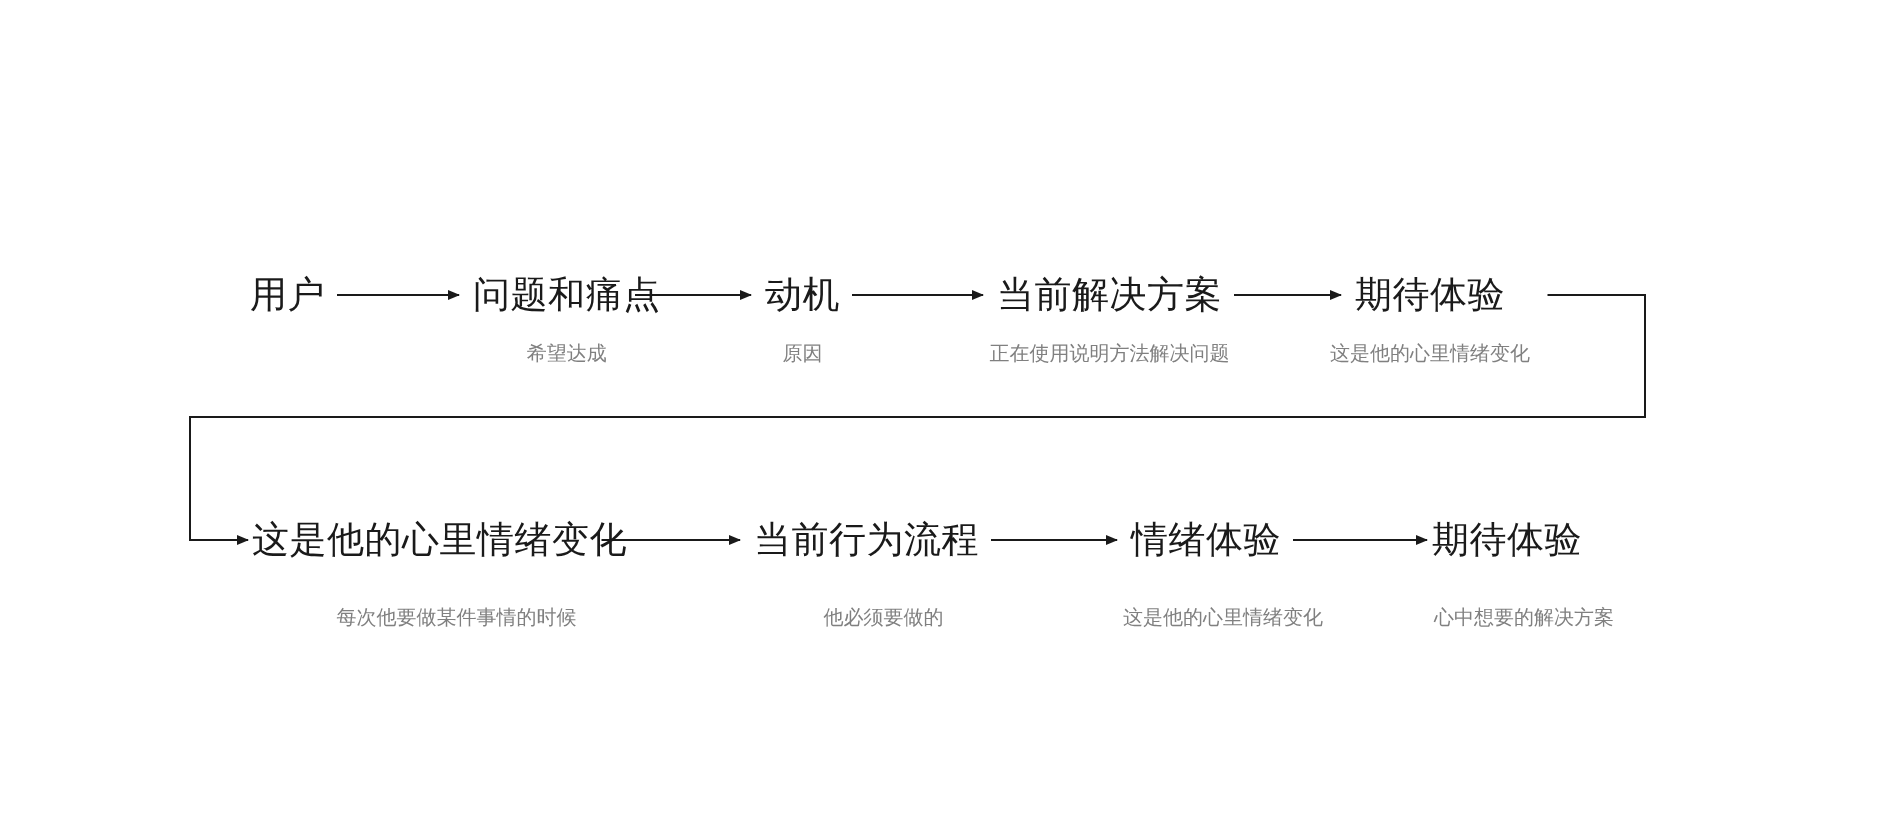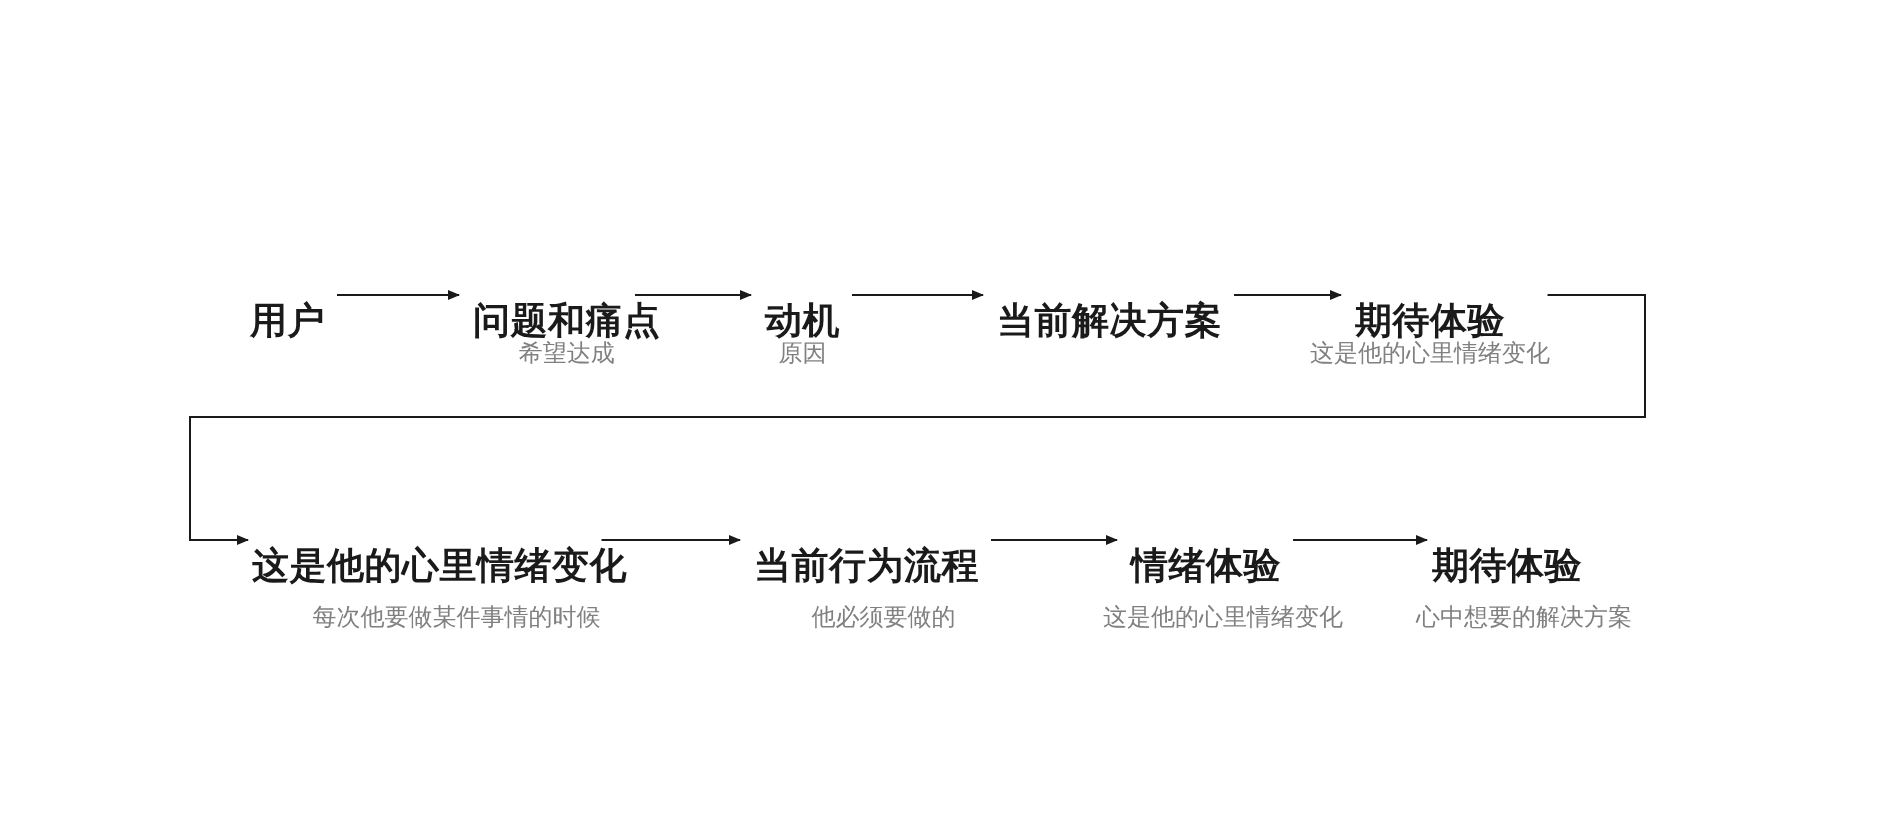--- a/index.html
+++ b/index.html
@@ -27,33 +27,32 @@
     stroke: var(--line-color, #1a1a1a);
     stroke-width: 2;
     fill: none;
   }
   .node {
     position: absolute;
     white-space: nowrap;
   }
   .node .main {
     font-size: 37px;
-    font-weight: 700;
+    font-weight: 400;
     line-height: 44px;
     letter-spacing: 0.5px;
     color: var(--label-color, #1a1a1a);
     white-space: nowrap;
     display: inline-block;
-    margin-top: 26px;
   }
   .node .sub {
     position: absolute;
     left: 50%;
     transform: translateX(-50%);
-    font-size: 24px;
+    font-size: 20px;
     font-weight: 400;
     line-height: 30px;
     color: var(--sublabel-color, #808080);
     white-space: nowrap;
   }
   .row1 { top: 273px; }
   .row1 .sub { top: 65px; }
   .row2 { top: 518px; }
   .row2 .sub { top: 84px; margin-left: 17px; }
 </style>
@@ -88,20 +87,21 @@
     <div class="sub">希望达成</div>
   </div>
 
   <div class="node row1" style="left:765px">
     <div class="main">动机</div>
     <div class="sub">原因</div>
   </div>
 
   <div class="node row1" style="left:997px">
     <div class="main">当前解决方案</div>
+    <div class="sub">正在使用说明方法解决问题</div>
   </div>
 
   <div class="node row1" style="left:1355px">
     <div class="main">期待体验</div>
     <div class="sub">这是他的心里情绪变化</div>
   </div>
 
   <div class="node row2" style="left:252px">
     <div class="main">这是他的心里情绪变化</div>
     <div class="sub">每次他要做某件事情的时候</div>

